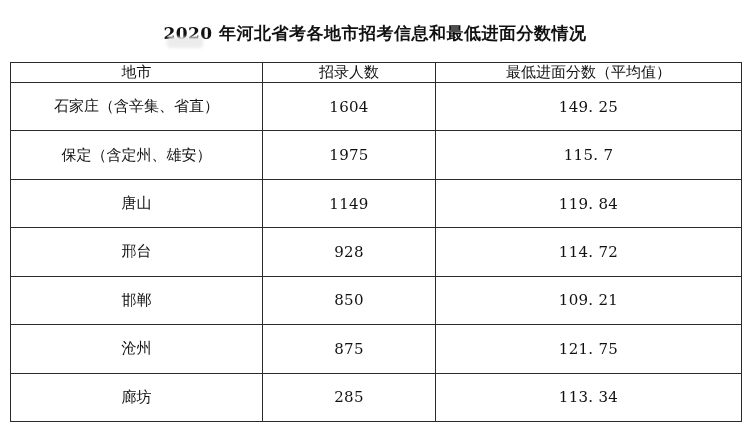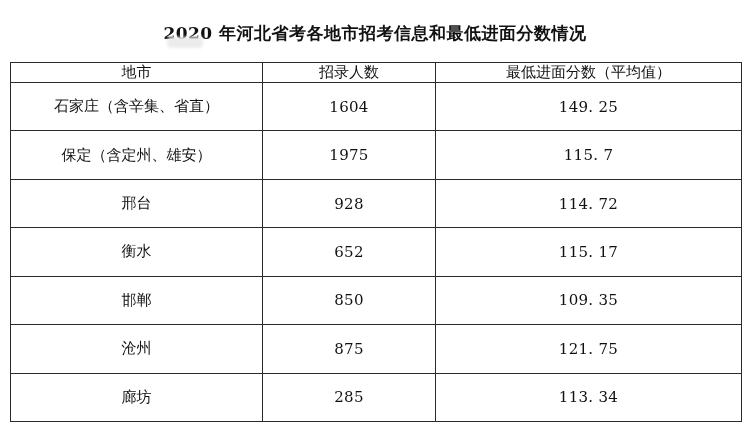--- a/index.html
+++ b/index.html
@@ -86,33 +86,33 @@
       <td>石家庄（含辛集、省直）</td>
       <td class="num">1604</td>
       <td class="num">149. 25</td>
     </tr>
     <tr>
       <td>保定（含定州、雄安）</td>
       <td class="num">1975</td>
       <td class="num">115. 7</td>
     </tr>
     <tr>
+      <td>唐山</td>
+      <td class="num">1149</td>
+      <td class="num">119. 84</td>
+    </tr>
+    <tr>
       <td>邢台</td>
       <td class="num">928</td>
       <td class="num">114. 72</td>
     </tr>
     <tr>
-      <td>衡水</td>
-      <td class="num">652</td>
-      <td class="num">115. 17</td>
-    </tr>
-    <tr>
       <td>邯郸</td>
       <td class="num">850</td>
-      <td class="num">109. 35</td>
+      <td class="num">109. 21</td>
     </tr>
     <tr>
       <td>沧州</td>
       <td class="num">875</td>
       <td class="num">121. 75</td>
     </tr>
     <tr>
       <td>廊坊</td>
       <td class="num">285</td>
       <td class="num">113. 34</td>

